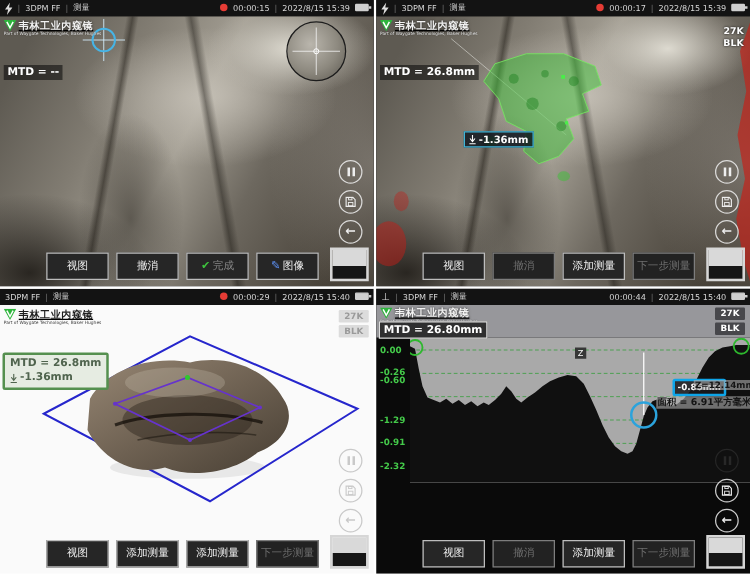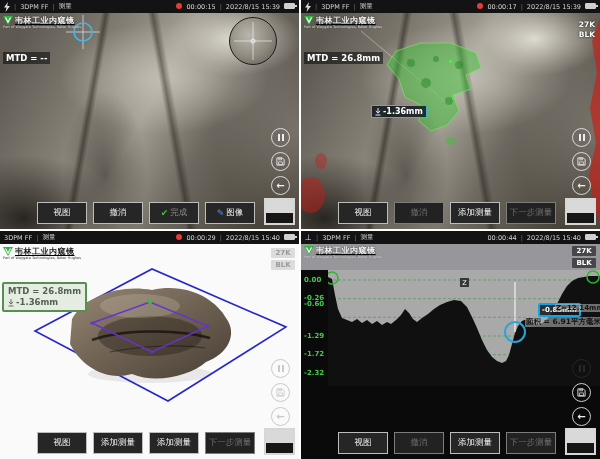--- a/index.html
+++ b/index.html
@@ -402,30 +402,31 @@
     <div class="logo-row">
       <svg width="10" height="9" viewBox="0 0 10 9">
           <polygon points="0,0 10,0 5,9" fill="#2db53c"></polygon>
           <polyline points="2.5,1.5 5,6.2 7.5,1.5" fill="none" stroke="#fff" stroke-width="1.2"></polyline>
         </svg>
       <span class="logo-title">韦林工业内窥镜</span>
     </div>
     <div class="logo-sub">Part of Waygate Technologies, Baker Hughes</div>
   </div>
 
+  <div class="br-mtd">MTD = 26.80mm</div>
   <div class="fmt-box darkbox" style="top:15px;">27K</div>
   <div class="fmt-box darkbox" style="top:27px;">BLK</div>
 
   <div class="br-plot"></div>
 
   <div class="ytick" style="top:44.5px;">0.00</div>
   <div class="ytick" style="top:63.2px;">-0.26</div>
   <div class="ytick" style="top:69px;">-0.60</div>
   <div class="ytick" style="top:100.5px;">-1.29</div>
-  <div class="ytick" style="top:119.2px;">-1.72</div>
+  <div class="ytick" style="top:119.2px;">-0.91</div>
   <div class="ytick" style="top:137.8px;">-2.32</div>
 
   <svg style="position:absolute;left:27px;top:39px;z-index:7;" width="272" height="116" viewBox="27 39 272 116">
     <g stroke="#2f9e35" stroke-width="0.8" stroke-dasharray="3 2" opacity="0.75">
       <line x1="27" y1="49" x2="299" y2="49"></line>
         <line x1="27" y1="67.7" x2="299" y2="67.7"></line>
       <line x1="27" y1="86.3" x2="299" y2="86.3"></line>
         <line x1="27" y1="105" x2="299" y2="105"></line>
       <line x1="27" y1="123.7" x2="299" y2="123.7"></line>
         <line x1="27" y1="142.3" x2="299" y2="142.3"></line>

